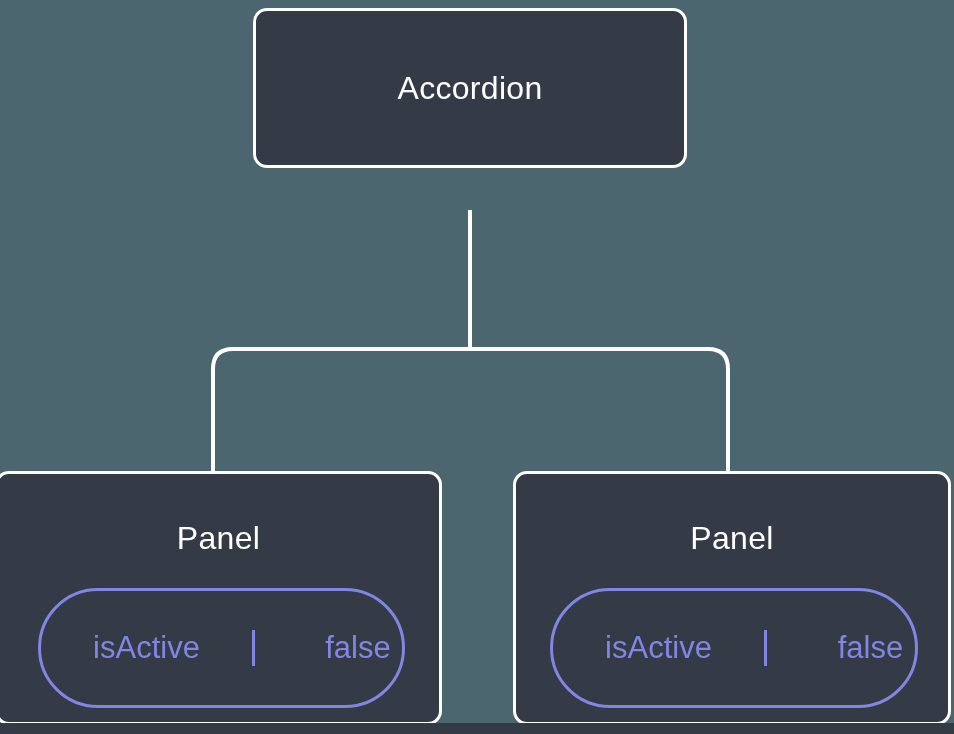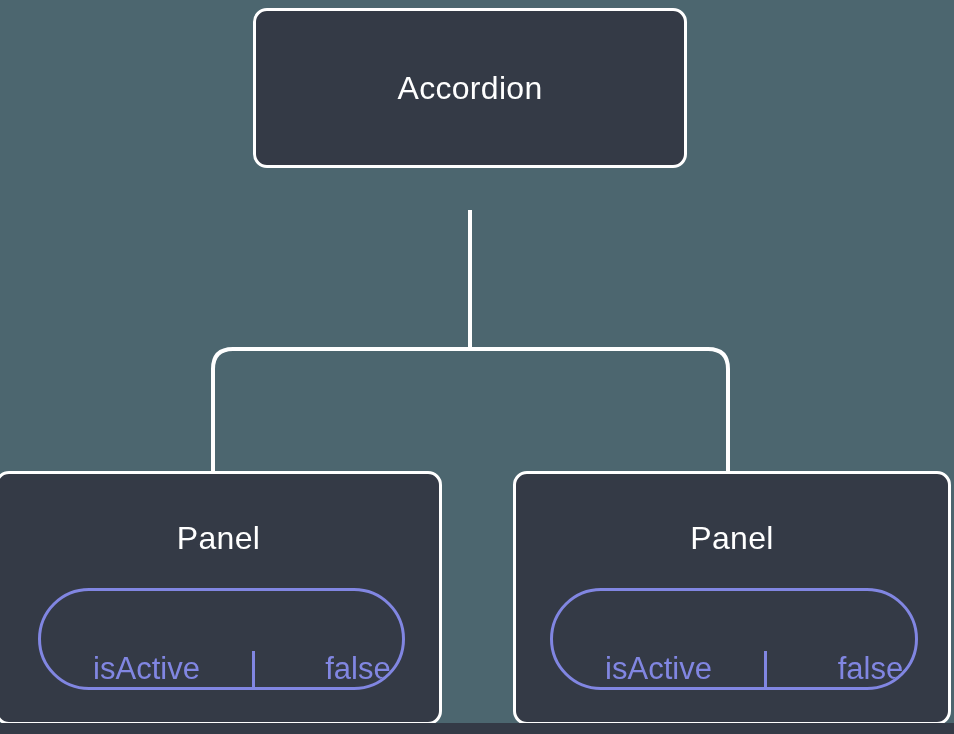--- a/index.html
+++ b/index.html
@@ -82,25 +82,25 @@
     color: var(--node-text, #FFFFFF);
     font-size: 32px;
     font-weight: 500;
     letter-spacing: 0.3px;
   }
   .state-pill {
     position: absolute;
     top: 114px;
     box-sizing: border-box;
     width: 367px;
-    height: 102px;
+    height: 120px;
     border: 3px solid var(--state-accent, #8186E2);
     border-radius: 60px;
     display: flex;
-    align-items: flex-end;
+    align-items: center;
     overflow: hidden;
     gap: 15px;
   }
   .node-panel-left .state-pill { left: 40px; }
   .node-panel-right .state-pill { left: 34px; width: 368px; }
   .state-cell {
     display: flex;
     align-items: center;
     justify-content: center;
     color: var(--state-accent, #8186E2);

